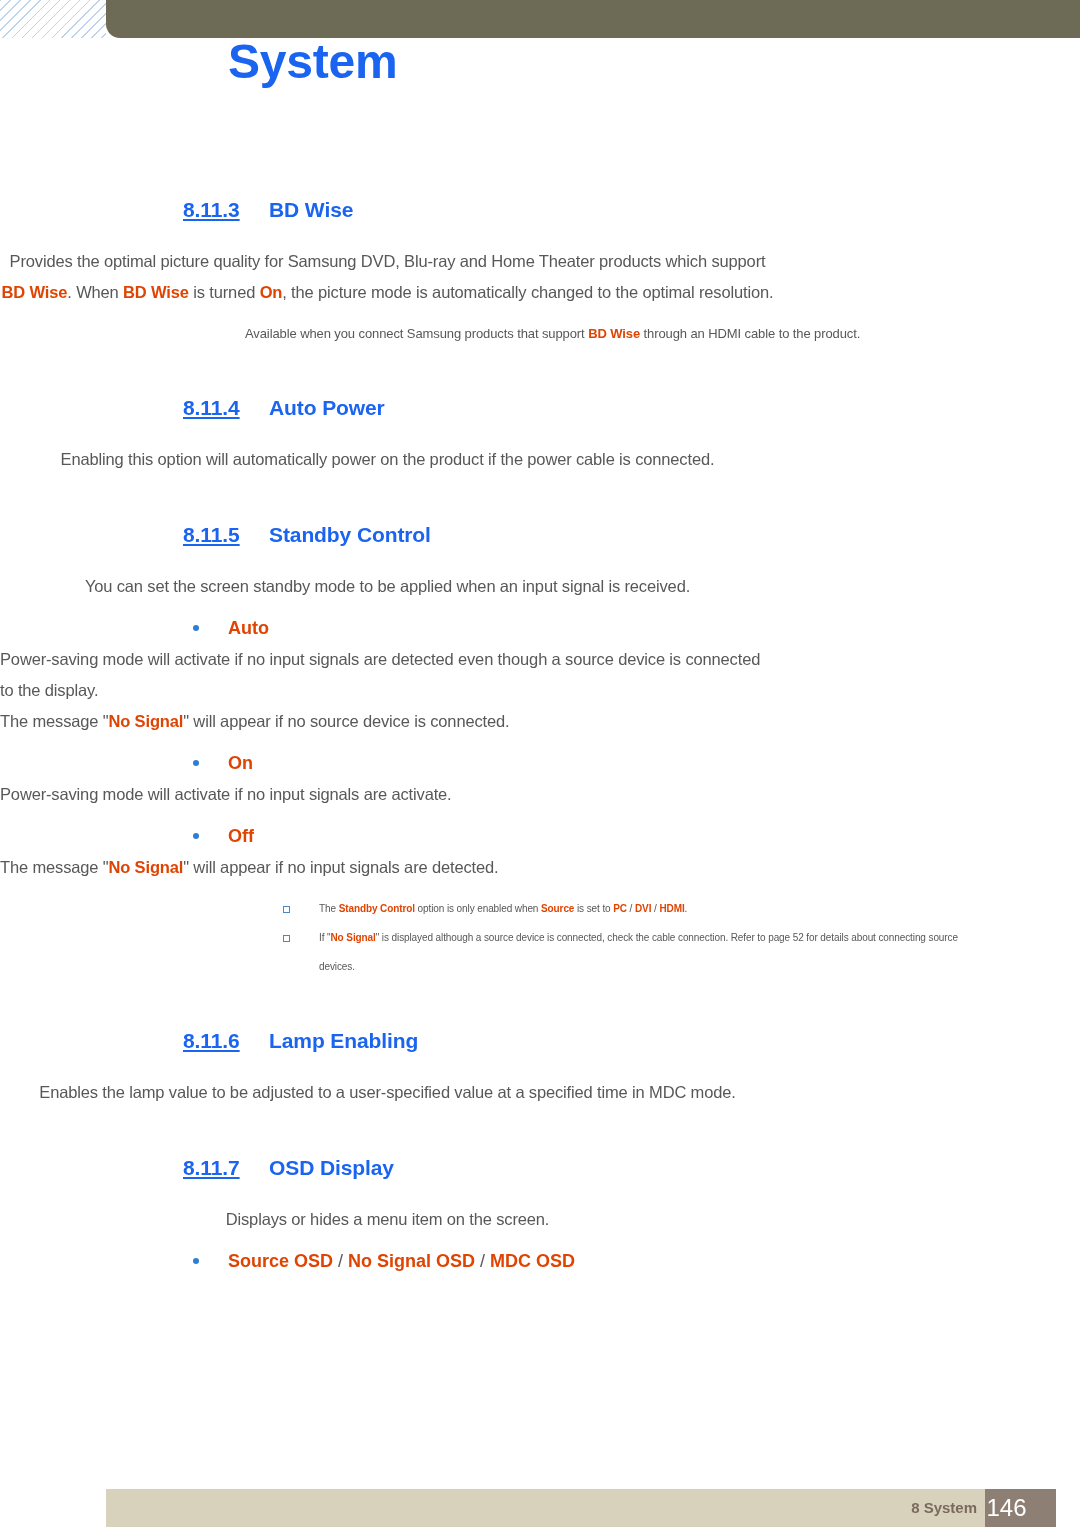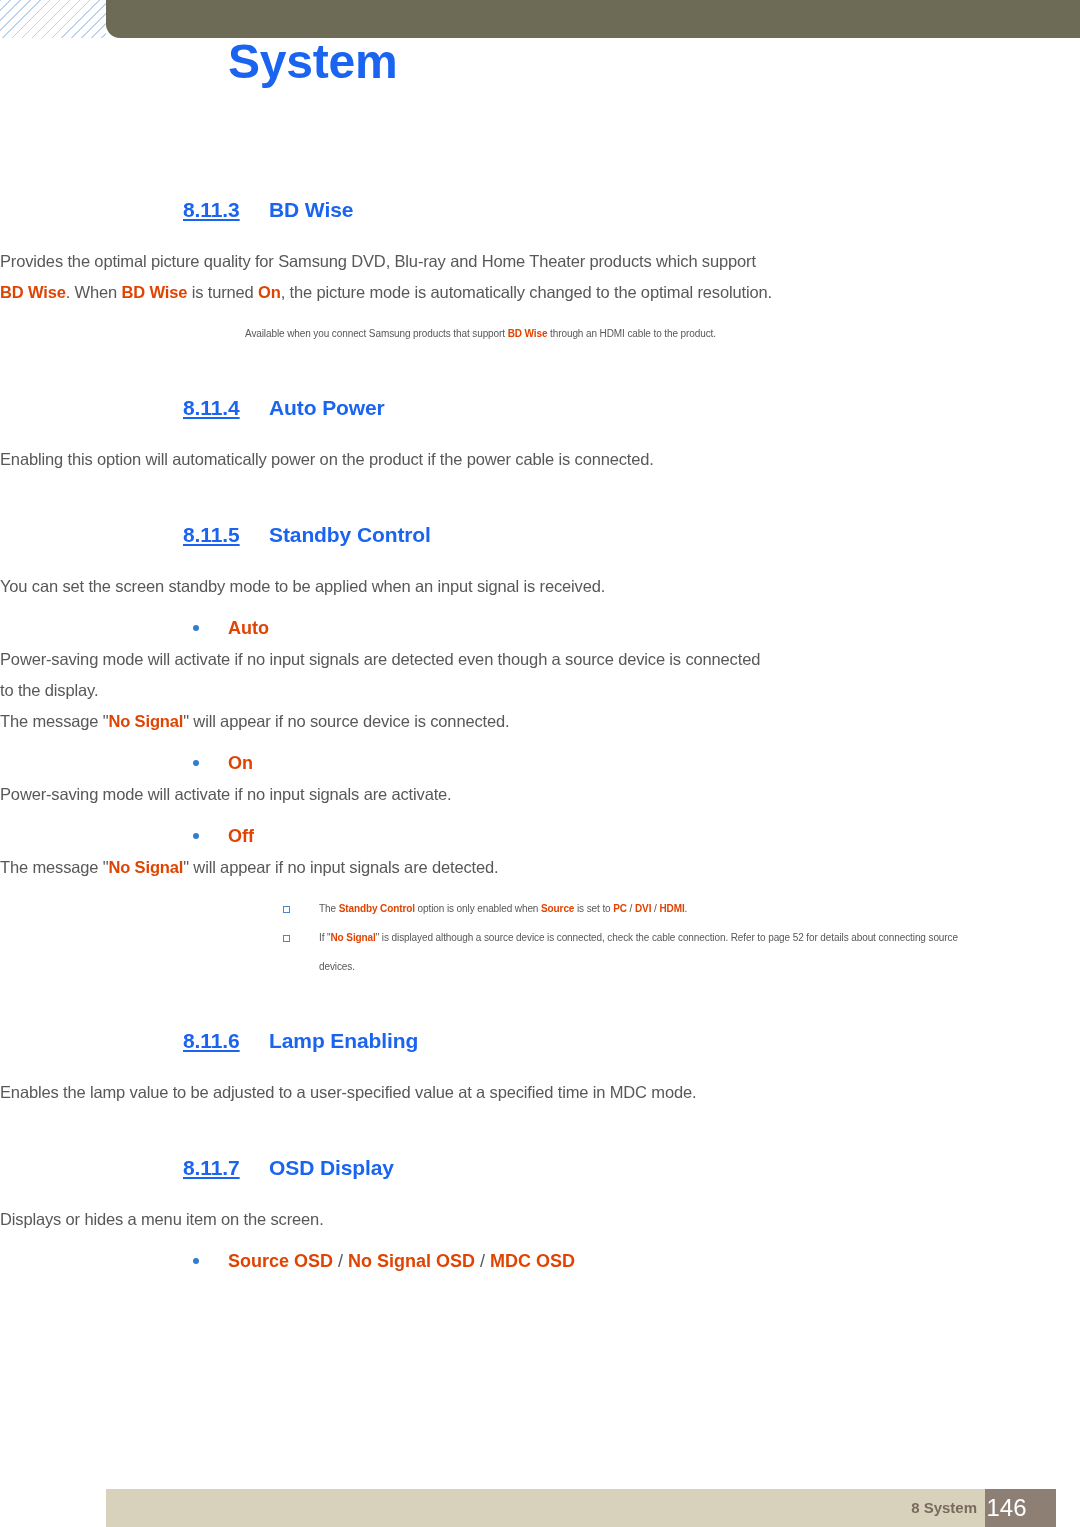--- a/index.html
+++ b/index.html
@@ -93,21 +93,21 @@
     line-height: 31px;
     letter-spacing: -0.15px;
   }
 
   .kw {
     color: #e04403;
     font-weight: bold;
   }
 
   
-  .ind-0  { margin-left: 189px; width: 775px; }
+  .ind-0  { margin-left: 189px; width: 775px; text-align: center; }
   .ind-1  { margin-left: 228px; width: 775px; }
 
   
   .sp-sec-top    { height: 46px; }
   .sp-after-head { height: 22px; }
   .sp-small      { height: 11px; }
 
   
   .bullet-row {
     position: relative;
@@ -155,21 +155,21 @@
     color: #58585a;
     font-size: 10px;
     line-height: 29px;
     letter-spacing: -0.1px;
   }
 
   .sub-note {
     margin-left: 245px;
     width: 765px;
     color: #58585a;
-    font-size: 10px;
+    font-size: 13px;
     line-height: 29px;
     letter-spacing: -0.1px;
   }
 
   
   .footer-bar {
     position: absolute;
     left: 106px;
     top: 1489px;
     width: 919px;

